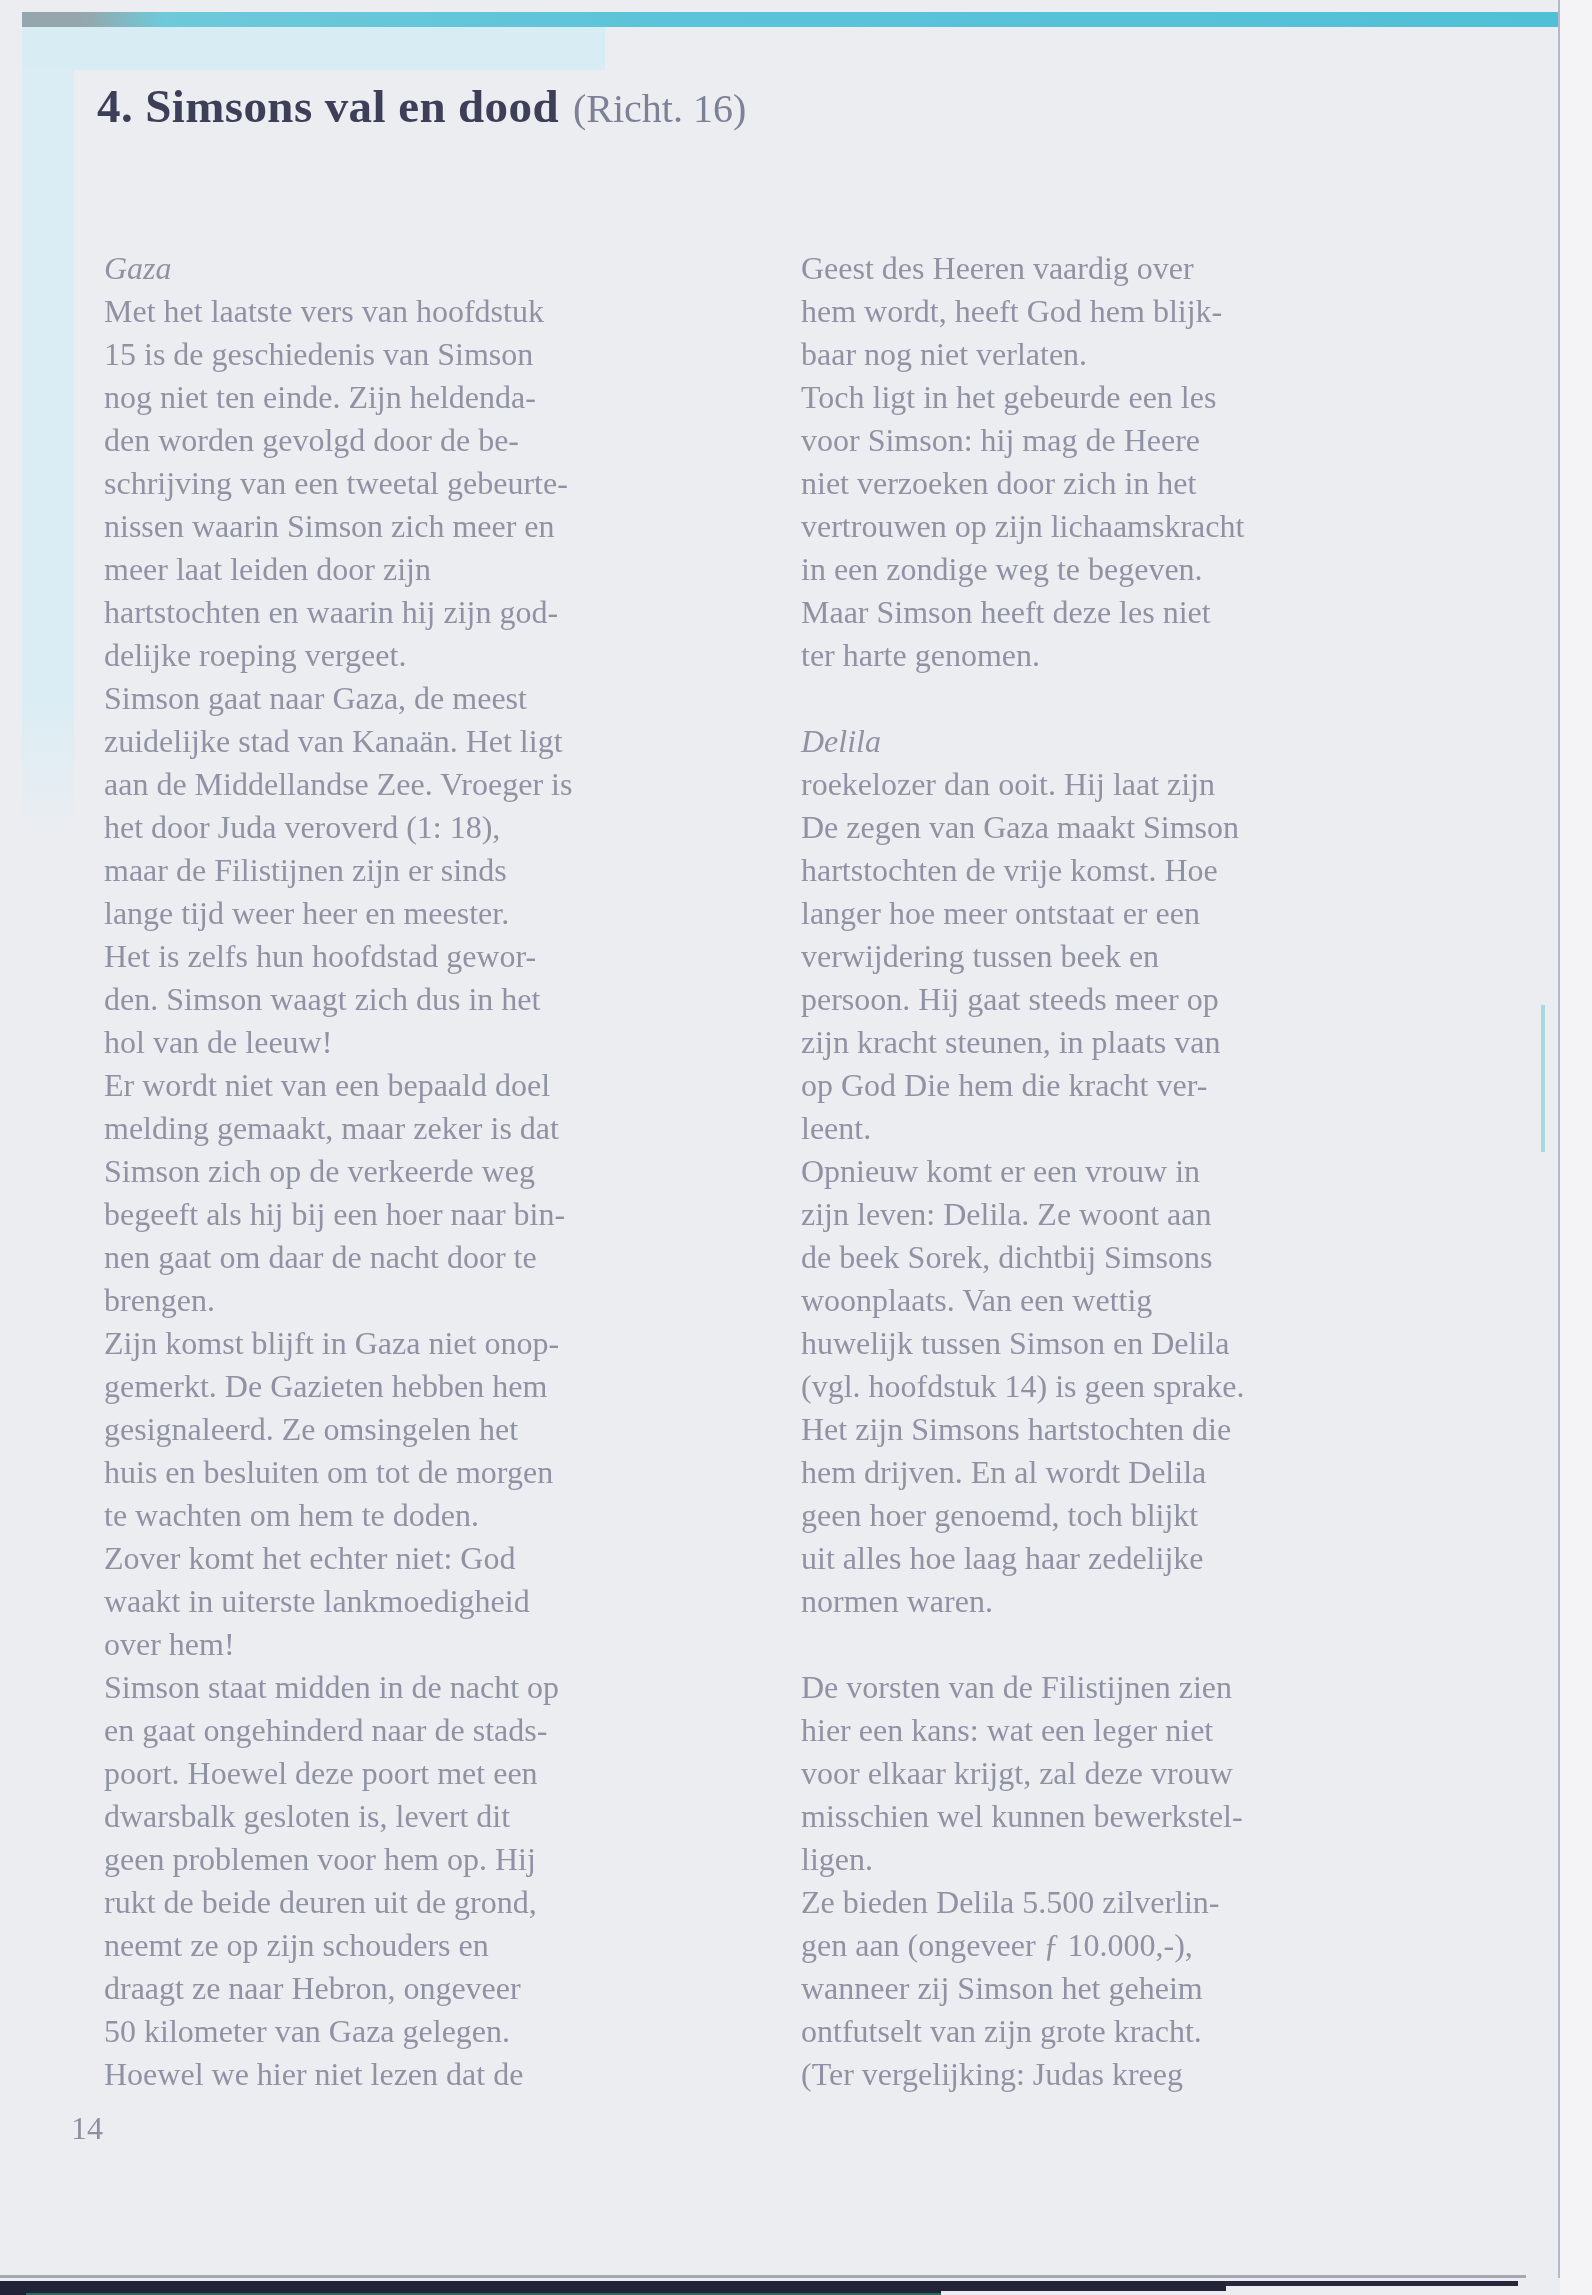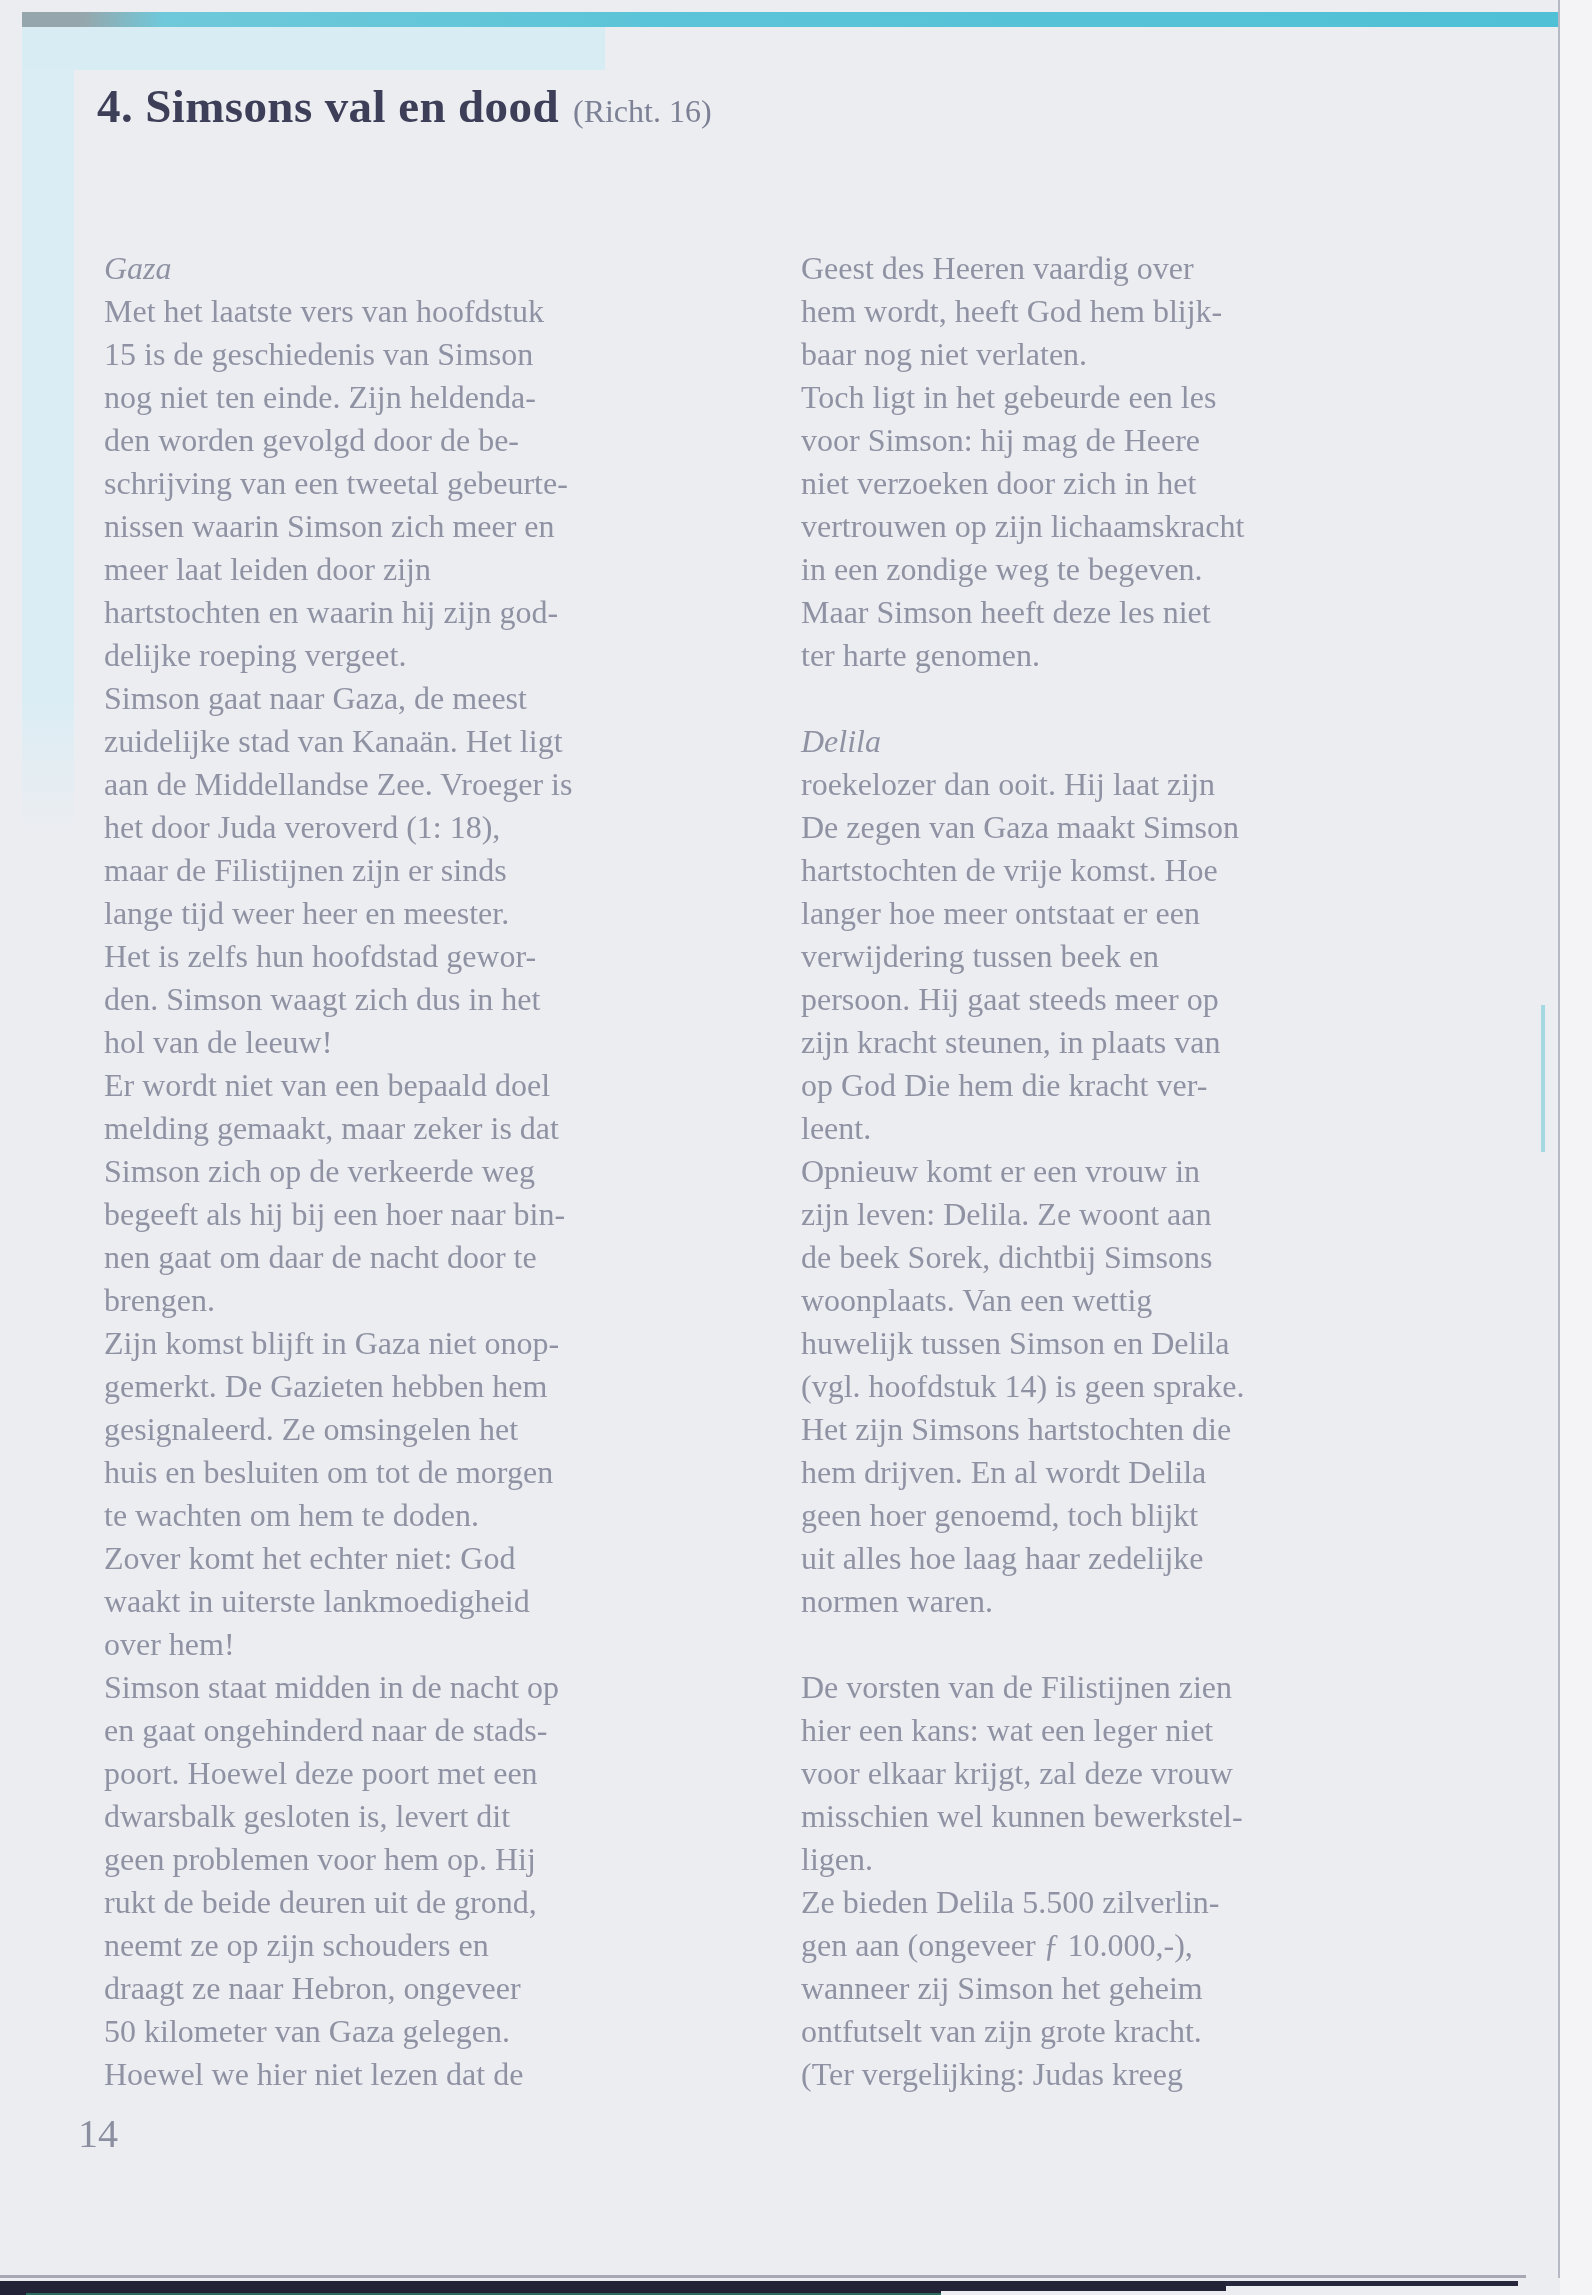--- a/index.html
+++ b/index.html
@@ -18,29 +18,29 @@
   .right-margin{position:absolute;left:1560px;top:0;width:32px;height:2295px;background:#f4f4f7;}
   .right-teal-dash{position:absolute;left:1541px;top:1005px;width:4.3px;height:147px;background:#8ed2dc;opacity:.75;}
   .bottom-hairline{position:absolute;left:0;top:2275px;width:1526px;height:2.6px;background:#a6a8b4;}
   .bottom-bar-1{position:absolute;left:0;top:2281px;width:941px;height:14.7px;background:#232338;}
   .bottom-bar-2{position:absolute;left:941px;top:2281px;width:285px;height:9.5px;background:#232338;}
   .bottom-bar-3{position:absolute;left:1225px;top:2281px;width:293px;height:5.2px;background:#26263c;}
   .bottom-teal-sliver{position:absolute;left:26px;top:2293px;width:915px;height:2.6px;background:#2e6b5e;}
   
   .title{position:absolute;left:97px;top:79px;white-space:pre;
     font-size:47px;font-weight:bold;letter-spacing:0.4px;color:#3d3e58;}
-  .title .ref{font-size:32px;font-weight:normal;letter-spacing:0;color:#7d8195;margin-left:14px;}
+  .title .ref{font-size:40px;font-weight:normal;letter-spacing:0;color:#7d8195;margin-left:14px;}
   
   .col{position:absolute;top:247px;width:664px;color:#8f92a3;font-size:32px;}
   .col-left{left:104px;}
   .col-right{left:801px;}
   .line{min-height:43px;line-height:43px;white-space:pre;}
   .it{font-style:italic;}
   
-  .pagenum{position:absolute;left:71px;top:2110px;font-size:40px;color:#8b8fa0;margin-left:7px;}
+  .pagenum{position:absolute;left:71px;top:2110px;font-size:32px;color:#8b8fa0;}
 </style>
 </head>
 <body>
 
 <div id="canvas">
 
   <div class="top-bar"></div>
   <div class="pale-block"></div>
   <div class="left-strip"></div>
   <div class="edge-line"></div>

